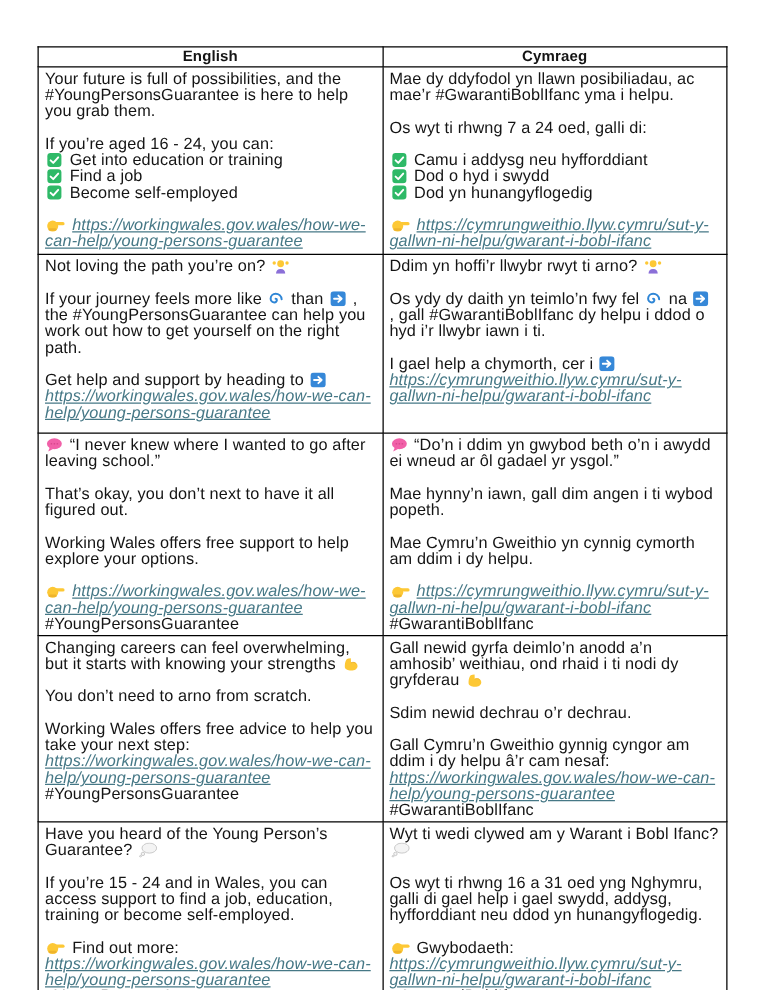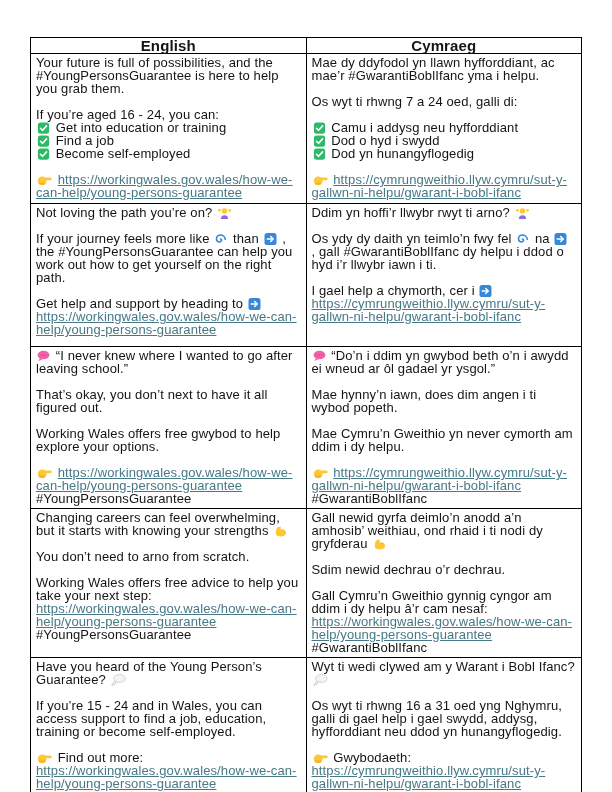--- a/index.html
+++ b/index.html
@@ -1,23 +1,23 @@
 <!DOCTYPE html>
 <html><head>
 <meta charset="utf-8">
 <style>
   html,body{margin:0;padding:0;background:#fff;}
   .page{position:relative;width:612px;height:792px;background:#fff;overflow:hidden;
         font-family:"Liberation Sans","DejaVu Sans",sans-serif;color:#141414;}
   table.tbl{position:absolute;left:30px;top:37px;width:552px;border-collapse:collapse;table-layout:fixed;}
   .tbl th,.tbl td{border:1px solid #000;vertical-align:top;padding:2px 5px 3px 5px;
         font-size:13px;line-height:13px;letter-spacing:0.12px;}
-  .tbl th{text-align:center;font-weight:bold;font-size:15px;height:13px;padding:1px 2px;}
+  .tbl th{text-align:center;font-weight:bold;font-size:12px;height:13px;padding:1px 2px;}
   .para{min-height:13px;overflow-wrap:break-word;}
-  a{color:#467886;text-decoration:underline;cursor:pointer;}
+  a{color:#467886;text-decoration:underline;cursor:pointer;font-style:italic;}
   .row-1{height:150px}.row-2{height:143px}.row-3{height:144px}.row-4{height:118px}.row-5{height:139px}
   .emoji{display:inline-block;width:13px;height:12px;vertical-align:-1.5px;margin:0 2px 0 1px;}
   .e-pointing-right,.e-person-shrugging,.e-thought-balloon,.e-flexed-biceps{width:15px;}
   .emoji svg{display:block;width:100%;height:100%;}
 </style>
 </head>
 <body>
 
 <div class="page">
   <table class="tbl">
@@ -50,21 +50,21 @@
                   <path d="M4 8.4 6.8 11.1 12.1 5.2" stroke="#fff" stroke-width="2.1" fill="none" stroke-linecap="round" stroke-linejoin="round"></path>
                 </svg></span> Become self-employed</div>
             <div class="para"></div>
             <div class="para"><span class="emoji e-pointing-right"><svg viewBox="0 0 18 14">
                   <rect x="6" y="4.1" width="11.6" height="3.2" rx="1.6" fill="#fdc835"></rect>
                   <circle cx="6.2" cy="8" r="5.3" fill="#fdc835"></circle>
                   <rect x="2.2" y="10.1" width="7.6" height="2.3" rx="1.15" fill="#eeb42c"></rect>
                 </svg></span> <a href="#">https://workingwales.gov.wales/how-we-can-help/young-persons-guarantee</a></div>
           </td>
           <td>
-            <div class="para">Mae dy ddyfodol yn llawn hyfforddiant, ac mae’r #GwarantiBoblIfanc yma i helpu.</div>
+            <div class="para">Mae dy ddyfodol yn llawn posibiliadau, ac mae’r #GwarantiBoblIfanc yma i helpu.</div>
             <div class="para"></div>
             <div class="para">Os wyt ti rhwng 7 a 24 oed, galli di:</div>
             <div class="para"></div>
             <div class="para"><span class="emoji e-check-mark"><svg viewBox="0 0 16 16">
                   <rect x="0.5" y="0.5" width="15" height="15" rx="3.5" fill="#2eb967"></rect>
                   <path d="M4 8.4 6.8 11.1 12.1 5.2" stroke="#fff" stroke-width="2.1" fill="none" stroke-linecap="round" stroke-linejoin="round"></path>
                 </svg></span> Camu i addysg neu hyfforddiant</div>
             <div class="para"><span class="emoji e-check-mark"><svg viewBox="0 0 16 16">
                   <rect x="0.5" y="0.5" width="15" height="15" rx="3.5" fill="#2eb967"></rect>
                   <path d="M4 8.4 6.8 11.1 12.1 5.2" stroke="#fff" stroke-width="2.1" fill="none" stroke-linecap="round" stroke-linejoin="round"></path>
@@ -130,41 +130,41 @@
             <div class="para"><span class="emoji e-speech-balloon"><svg viewBox="0 0 17 15">
                   <ellipse cx="8.5" cy="6.2" rx="7.8" ry="5.7" fill="#f160a8"></ellipse>
                   <path d="M3.6 10.4 2 14.2 7.6 11.5 z" fill="#f160a8"></path>
                   <circle cx="5.4" cy="6.2" r="0.9" fill="#d8468c"></circle>
                   <circle cx="8.5" cy="6.2" r="0.9" fill="#d8468c"></circle>
                   <circle cx="11.6" cy="6.2" r="0.9" fill="#d8468c"></circle>
                 </svg></span> “I never knew where I wanted to go after leaving school.”</div>
             <div class="para"></div>
             <div class="para">That’s okay, you don’t next to have it all figured out.</div>
             <div class="para"></div>
-            <div class="para">Working Wales offers free gwybod to help explore your options.</div>
+            <div class="para">Working Wales offers free support to help explore your options.</div>
             <div class="para"></div>
             <div class="para"><span class="emoji e-pointing-right"><svg viewBox="0 0 18 14">
                   <rect x="6" y="4.1" width="11.6" height="3.2" rx="1.6" fill="#fdc835"></rect>
                   <circle cx="6.2" cy="8" r="5.3" fill="#fdc835"></circle>
                   <rect x="2.2" y="10.1" width="7.6" height="2.3" rx="1.15" fill="#eeb42c"></rect>
                 </svg></span> <a href="#">https://workingwales.gov.wales/how-we-can-help/young-persons-guarantee</a></div>
             <div class="para">#YoungPersonsGuarantee</div>
           </td>
           <td>
             <div class="para"><span class="emoji e-speech-balloon"><svg viewBox="0 0 17 15">
                   <ellipse cx="8.5" cy="6.2" rx="7.8" ry="5.7" fill="#f160a8"></ellipse>
                   <path d="M3.6 10.4 2 14.2 7.6 11.5 z" fill="#f160a8"></path>
                   <circle cx="5.4" cy="6.2" r="0.9" fill="#d8468c"></circle>
                   <circle cx="8.5" cy="6.2" r="0.9" fill="#d8468c"></circle>
                   <circle cx="11.6" cy="6.2" r="0.9" fill="#d8468c"></circle>
                 </svg></span> “Do’n i ddim yn gwybod beth o’n i awydd ei wneud ar ôl gadael yr ysgol.”</div>
             <div class="para"></div>
-            <div class="para">Mae hynny’n iawn, does dim angen i ti wybod popeth.</div>
-            <div class="para"></div>
-            <div class="para">Mae Cymru’n Gweithio yn never cymorth am ddim i dy helpu.</div>
+            <div class="para">Mae hynny’n iawn, gall dim angen i ti wybod popeth.</div>
+            <div class="para"></div>
+            <div class="para">Mae Cymru’n Gweithio yn cynnig cymorth am ddim i dy helpu.</div>
             <div class="para"></div>
             <div class="para"><span class="emoji e-pointing-right"><svg viewBox="0 0 18 14">
                   <rect x="6" y="4.1" width="11.6" height="3.2" rx="1.6" fill="#fdc835"></rect>
                   <circle cx="6.2" cy="8" r="5.3" fill="#fdc835"></circle>
                   <rect x="2.2" y="10.1" width="7.6" height="2.3" rx="1.15" fill="#eeb42c"></rect>
                 </svg></span> <a href="#">https://cymrungweithio.llyw.cymru/sut-y-gallwn-ni-helpu/gwarant-i-bobl-ifanc</a></div>
             <div class="para">#GwarantiBoblIfanc</div>
           </td>
         </tr>
         <tr class="row-4">

